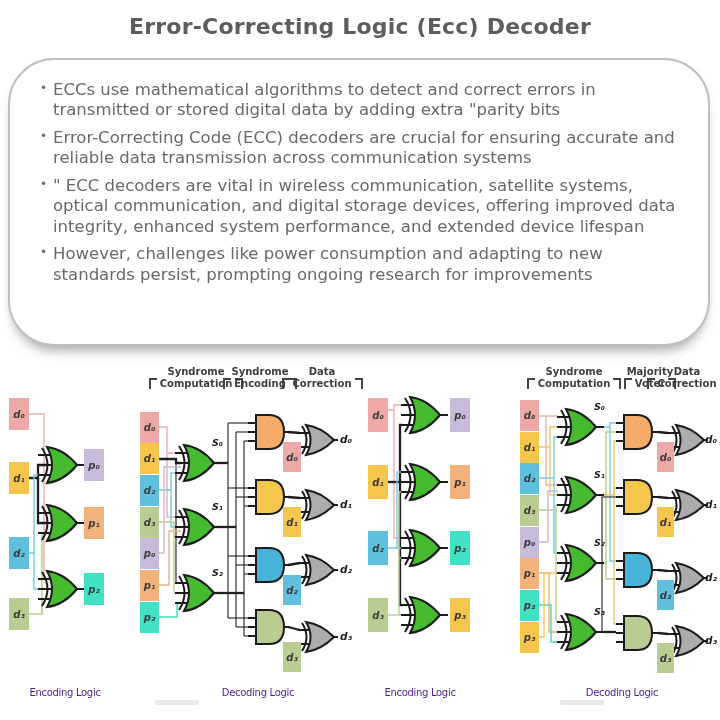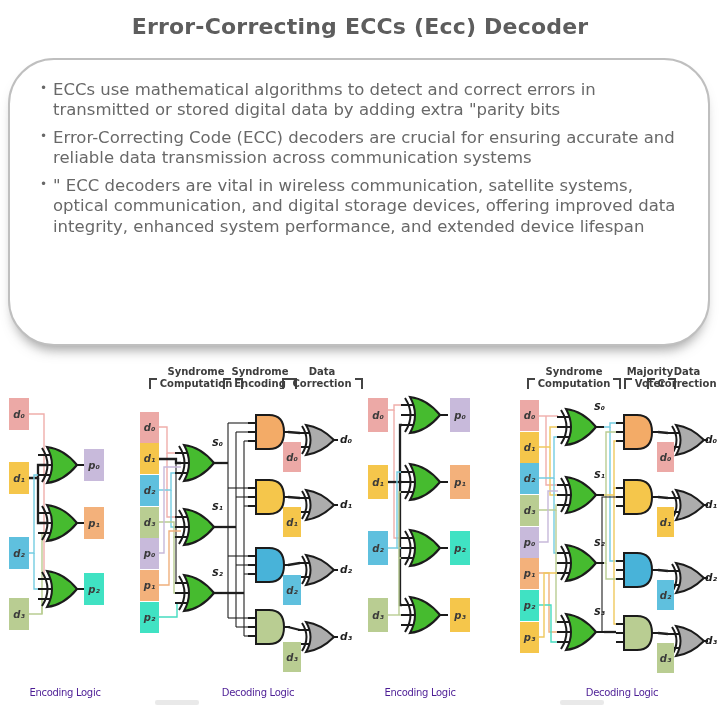--- a/index.html
+++ b/index.html
@@ -35,27 +35,28 @@
   .hdr{position:absolute;display:flex;flex-direction:column;align-items:center;
        font-size:10px;font-weight:bold;color:#3d3d3d;line-height:1.2;}
   .hdr .l2{display:flex;align-items:flex-start;gap:3px;}
   .cl{width:6px;height:9px;border-left:2px solid #444;border-top:2px solid #444;}
   .cr{width:6px;height:9px;border-right:2px solid #444;border-top:2px solid #444;}
   .wm{position:absolute;width:44px;height:5px;background:#e3e3e3;border-radius:2px;opacity:.8;}
 </style>
 </head>
 <body>
 
-<div class="title">Error-Correcting ECCs (Ecc) Decoder</div>
+<div class="title">Error-Correcting Logic (Ecc) Decoder</div>
 
 <div class="info-box">
   <ul>
     <li>ECCs use mathematical algorithms to detect and correct errors in transmitted or stored digital data by adding extra "parity bits</li>
     <li>Error-Correcting Code (ECC) decoders are crucial for ensuring accurate and reliable data transmission across communication systems</li>
     <li>" ECC decoders are vital in wireless communication, satellite systems, optical communication, and digital storage devices, offering improved data integrity, enhanced system performance, and extended device lifespan</li>
+    <li>However, challenges like power consumption and adapting to new standards persist, prompting ongoing research for improvements</li>
   </ul>
 </div>
 
 <svg class="diagram" viewBox="0 0 720 720">
   <defs>
     <g id="gx3">
       <path class="stub" d="M-9,8H6M-9,18H6M-9,28H6M30,18H38"></path>
       <path class="stub" d="M-5,1Q6,18 -5,35"></path>
       <path class="body" d="M0,0Q17,2 30,18Q17,34 0,36Q10,18 0,0Z"></path>
     </g>

